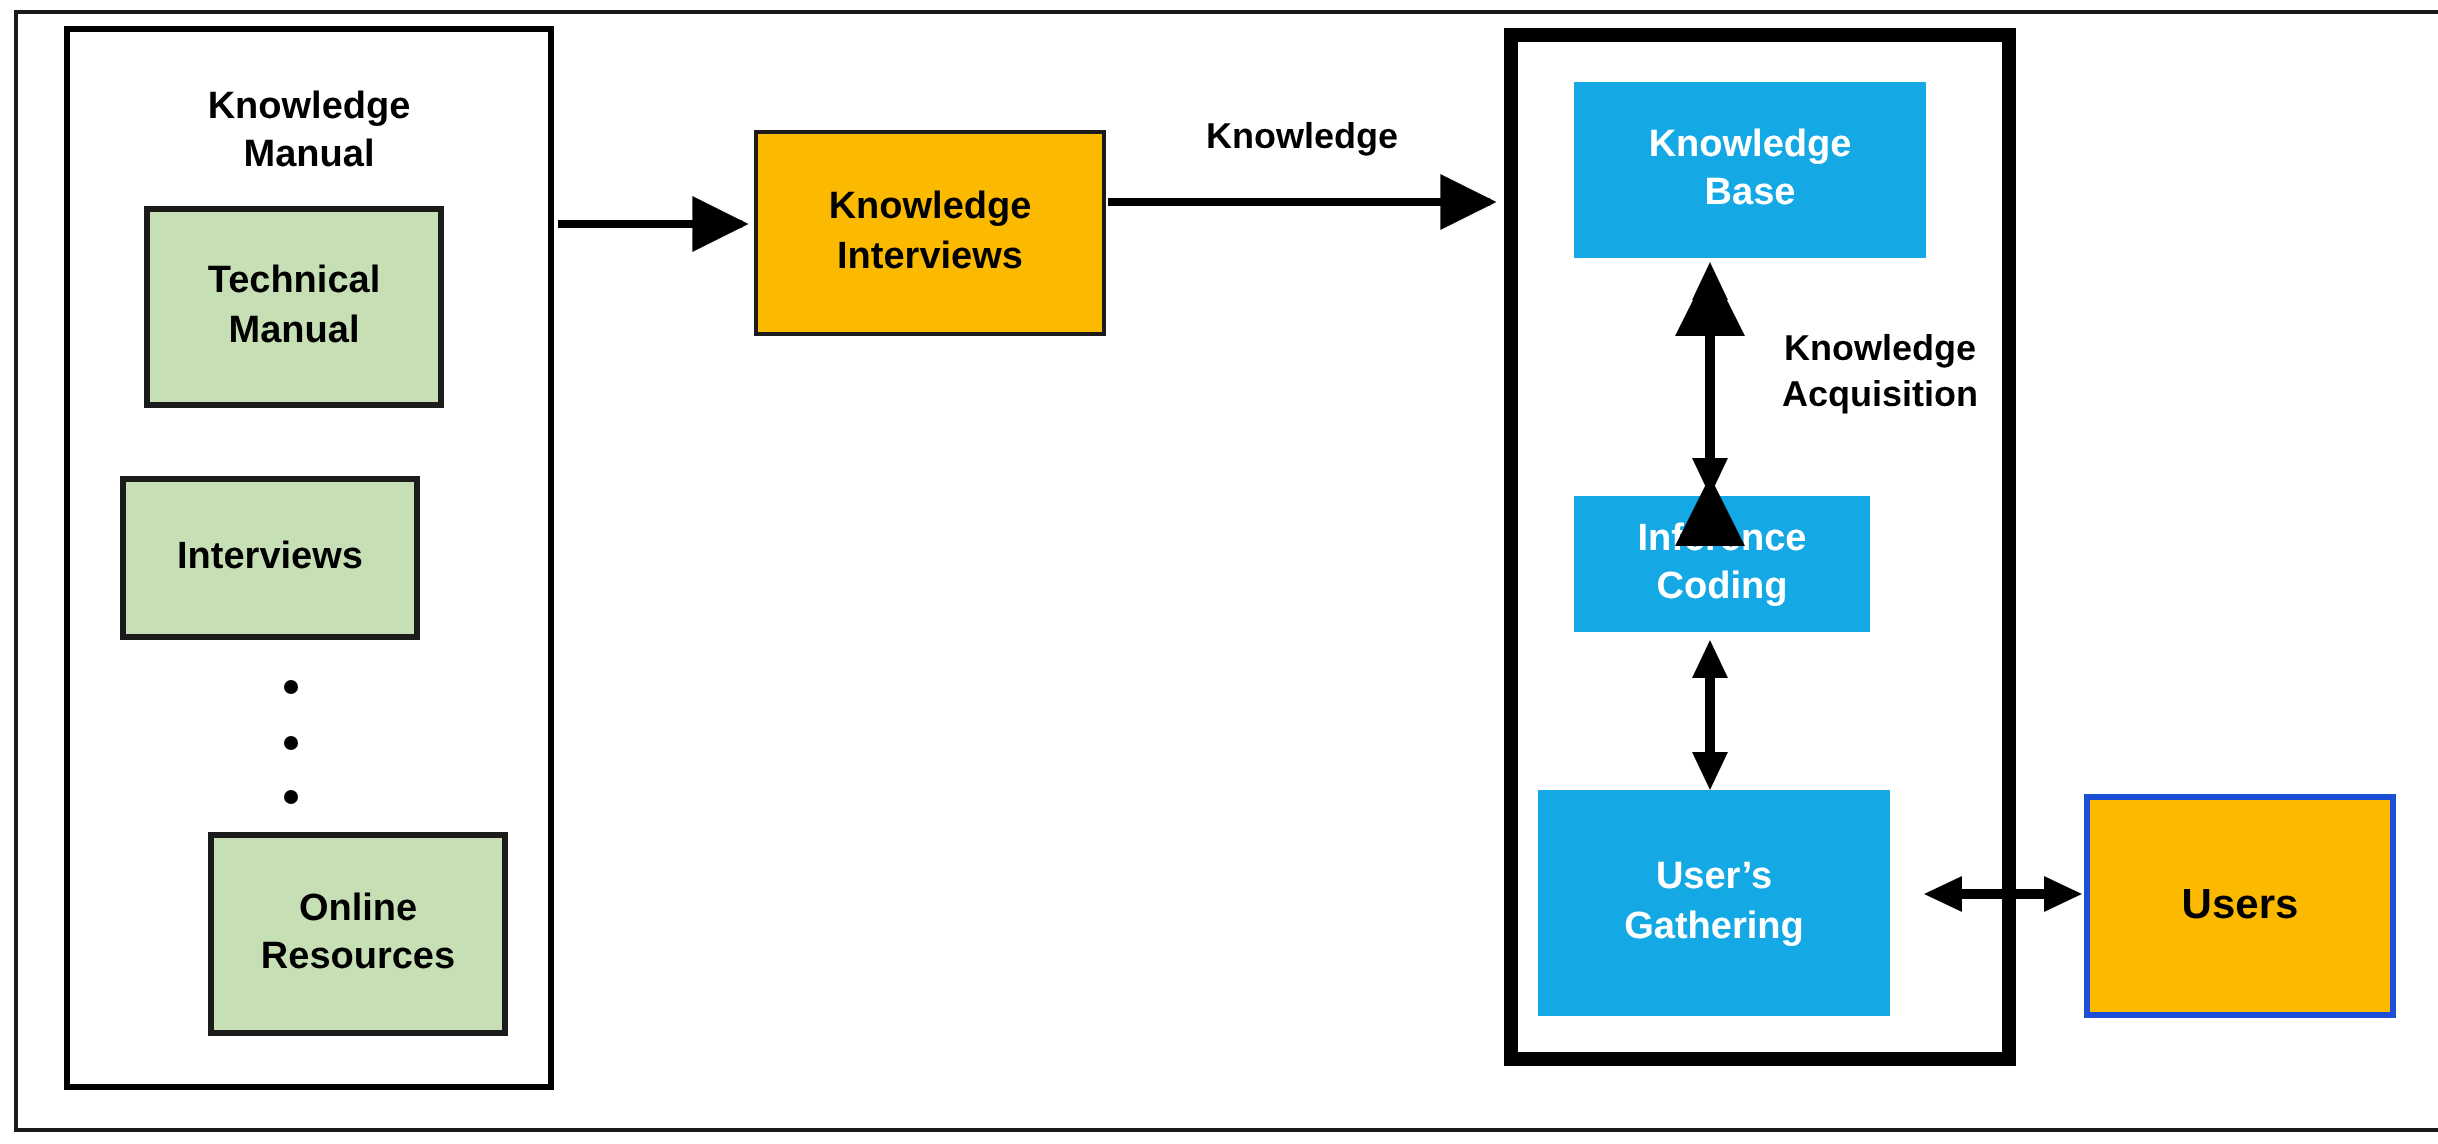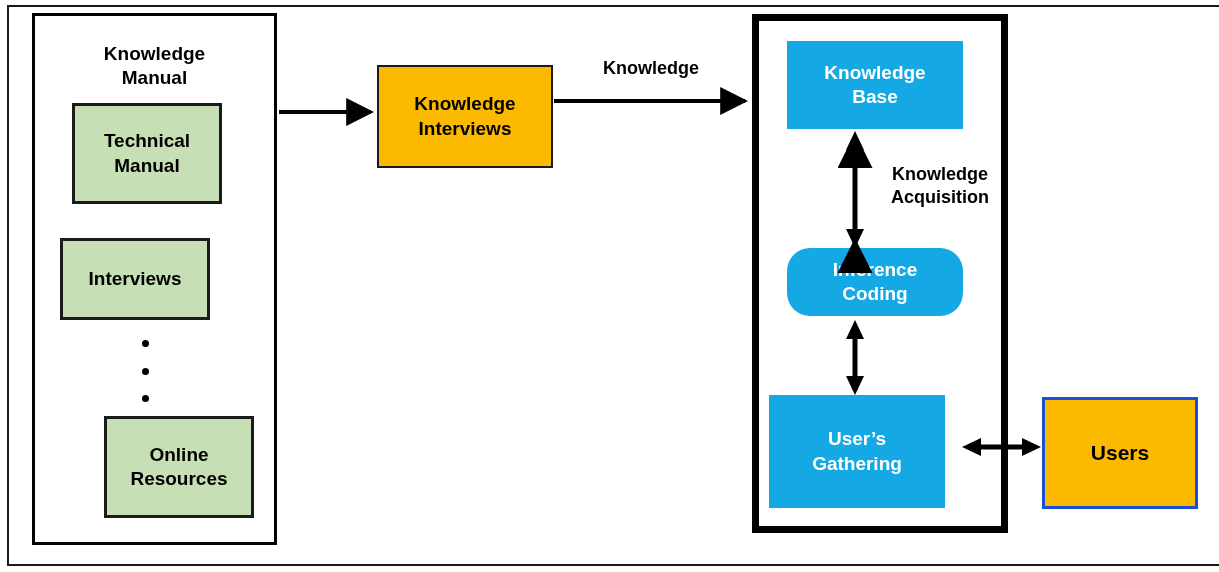--- a/index.html
+++ b/index.html
@@ -164,21 +164,21 @@
   <div class="box blue-box" style="left:787px; top:41px; width:176px; height:88px;">
     <div>Knowledge</div>
     <div>Base</div>
   </div>
 
   <div class="plain-label" style="left:880px; top:163px; width:120px; text-align:center;">
     <div>Knowledge</div>
     <div>Acquisition</div>
   </div>
 
-  <div class="box blue-box" style="left:787px; top:248px; width:176px; height:68px;border-radius:23px;">
+  <div class="box blue-box" style="left:787px; top:248px; width:148px; height:68px;">
     <div>Inference</div>
     <div>Coding</div>
   </div>
 
   <div class="box blue-box" style="left:769px; top:395px; width:176px; height:113px;">
     <div>User’s</div>
     <div>Gathering</div>
   </div>
 
   <div class="box users-box" style="left:1042px; top:397px; width:156px; height:112px;">

